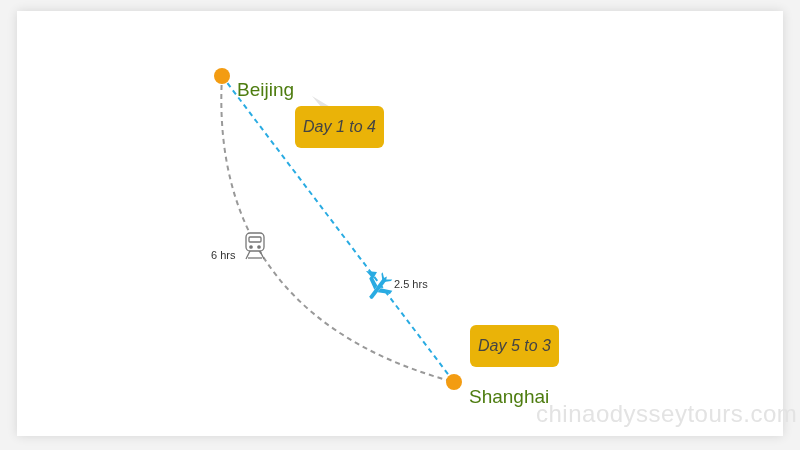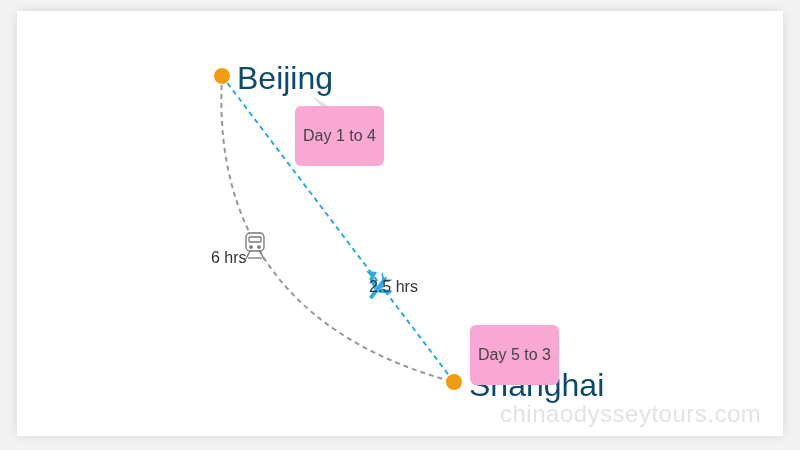--- a/index.html
+++ b/index.html
@@ -1,21 +1,21 @@
 <!DOCTYPE html>
 <html><head>
 <meta charset="utf-8">
 <style>
   html, body { margin:0; padding:0; }
   body { width:800px; height:450px; background:#f3f3f3; position:relative; overflow:hidden; font-family:"Liberation Sans", sans-serif; }
   .card { position:absolute; left:17px; top:11px; width:766px; height:425px; background:#fff; box-shadow:0 0 10px rgba(0,0,0,0.12); }
   svg.map { position:absolute; left:0; top:0; }
-  .city { position:absolute; color:#0c4a6e; font-size:32px; line-height:1; }
-  .bubble { position:absolute; background:#f9a8d4; color:#444; font-size:16px; border-radius:6px; padding:21px 8px; line-height:18px; }
-  .dur { position:absolute; color:#333; font-size:16px; }
+  .city { position:absolute; color:#4d7c0f; font-size:19px; line-height:1;margin-top:18px; }
+  .bubble { position:absolute; background:#eab308; color:#444; font-size:16px; border-radius:6px; padding:12px 8px; line-height:18px;font-style:italic; }
+  .dur { position:absolute; color:#333; font-size:11px; }
   .watermark { position:absolute; color:#e3e3e3; font-size:24px; letter-spacing:0.5px; }
 </style>
 </head>
 <body>
 
 <div class="card"></div>
 
 <svg class="map" width="800" height="450">
   <path d="M222 76 C 215 200, 260 330, 454 382" fill="none" stroke="#999" stroke-width="2" stroke-dasharray="5,4"></path>
   <line x1="222" y1="76" x2="454" y2="382" stroke="#29abe2" stroke-width="2" stroke-dasharray="5,4"></line>
@@ -42,15 +42,15 @@
   <polygon points="482,350 496,350 482,362" fill="#e4e4e4"></polygon>
 </svg>
 
 <div class="city" style="left:237px;top:62px;">Beijing</div>
 <div class="city" style="left:469px;top:369px;text-align:center;">Shanghai</div>
 
 <div class="bubble" style="left:295px;top:106px;">Day 1 to 4</div>
 <div class="bubble" style="left:470px;top:325px;">Day 5 to 3</div>
 
 <div class="dur" style="left:211px;top:249px;">6 hrs</div>
-<div class="dur" style="left:369px;top:278px;">2.5 hrs</div>
+<div class="dur" style="left:394px;top:278px;">2.5 hrs</div>
 
-<div class="watermark" style="left:500px;top:400px;">chinaodysseytours.com</div>
+<div class="watermark" style="left:536px;top:400px;">chinaodysseytours.com</div>
 
 </body></html>

